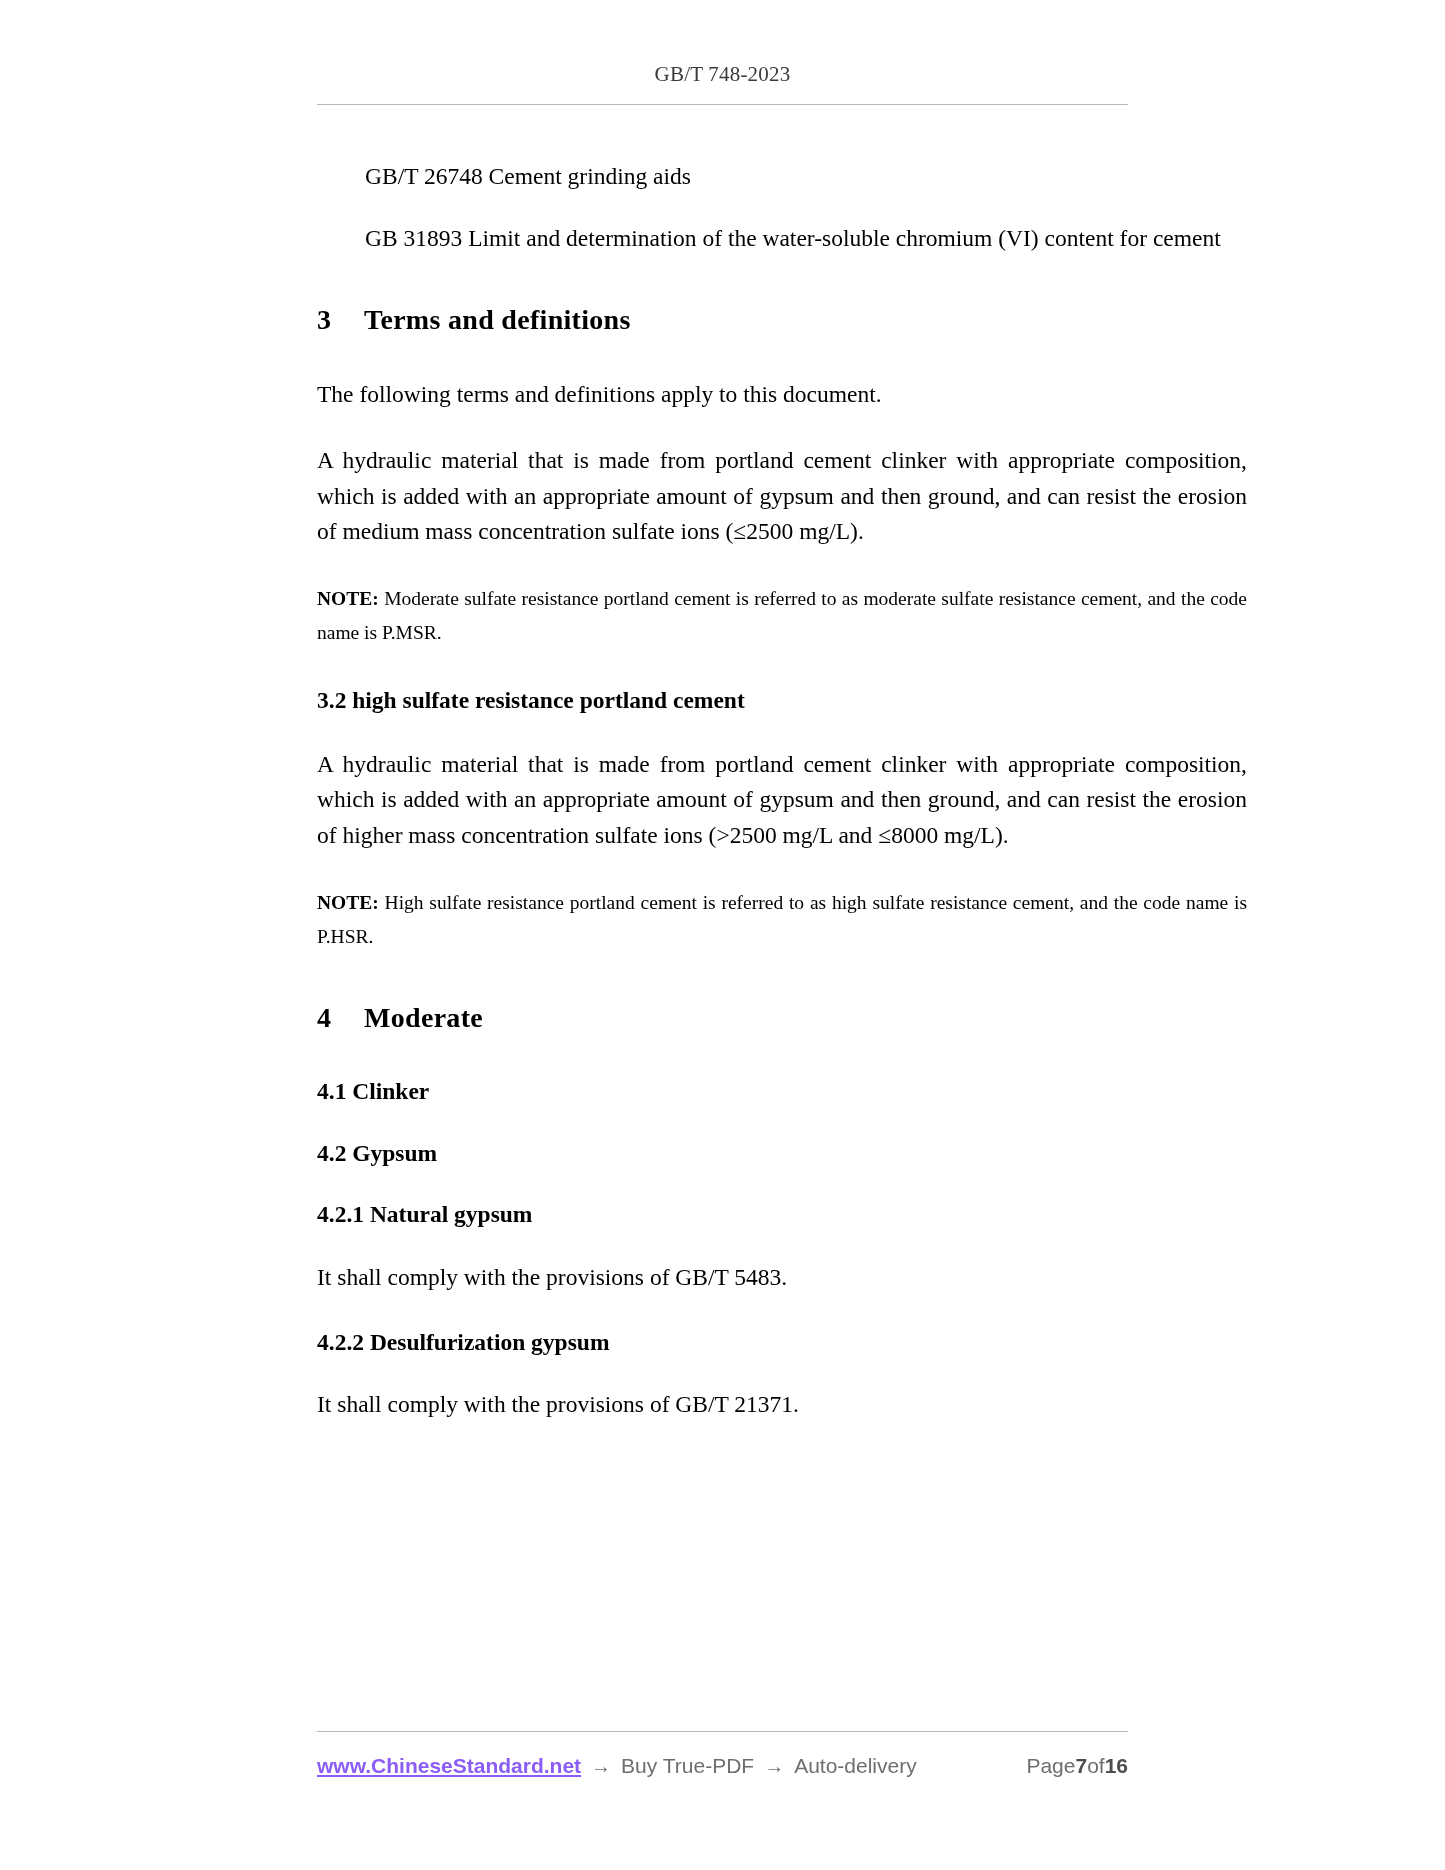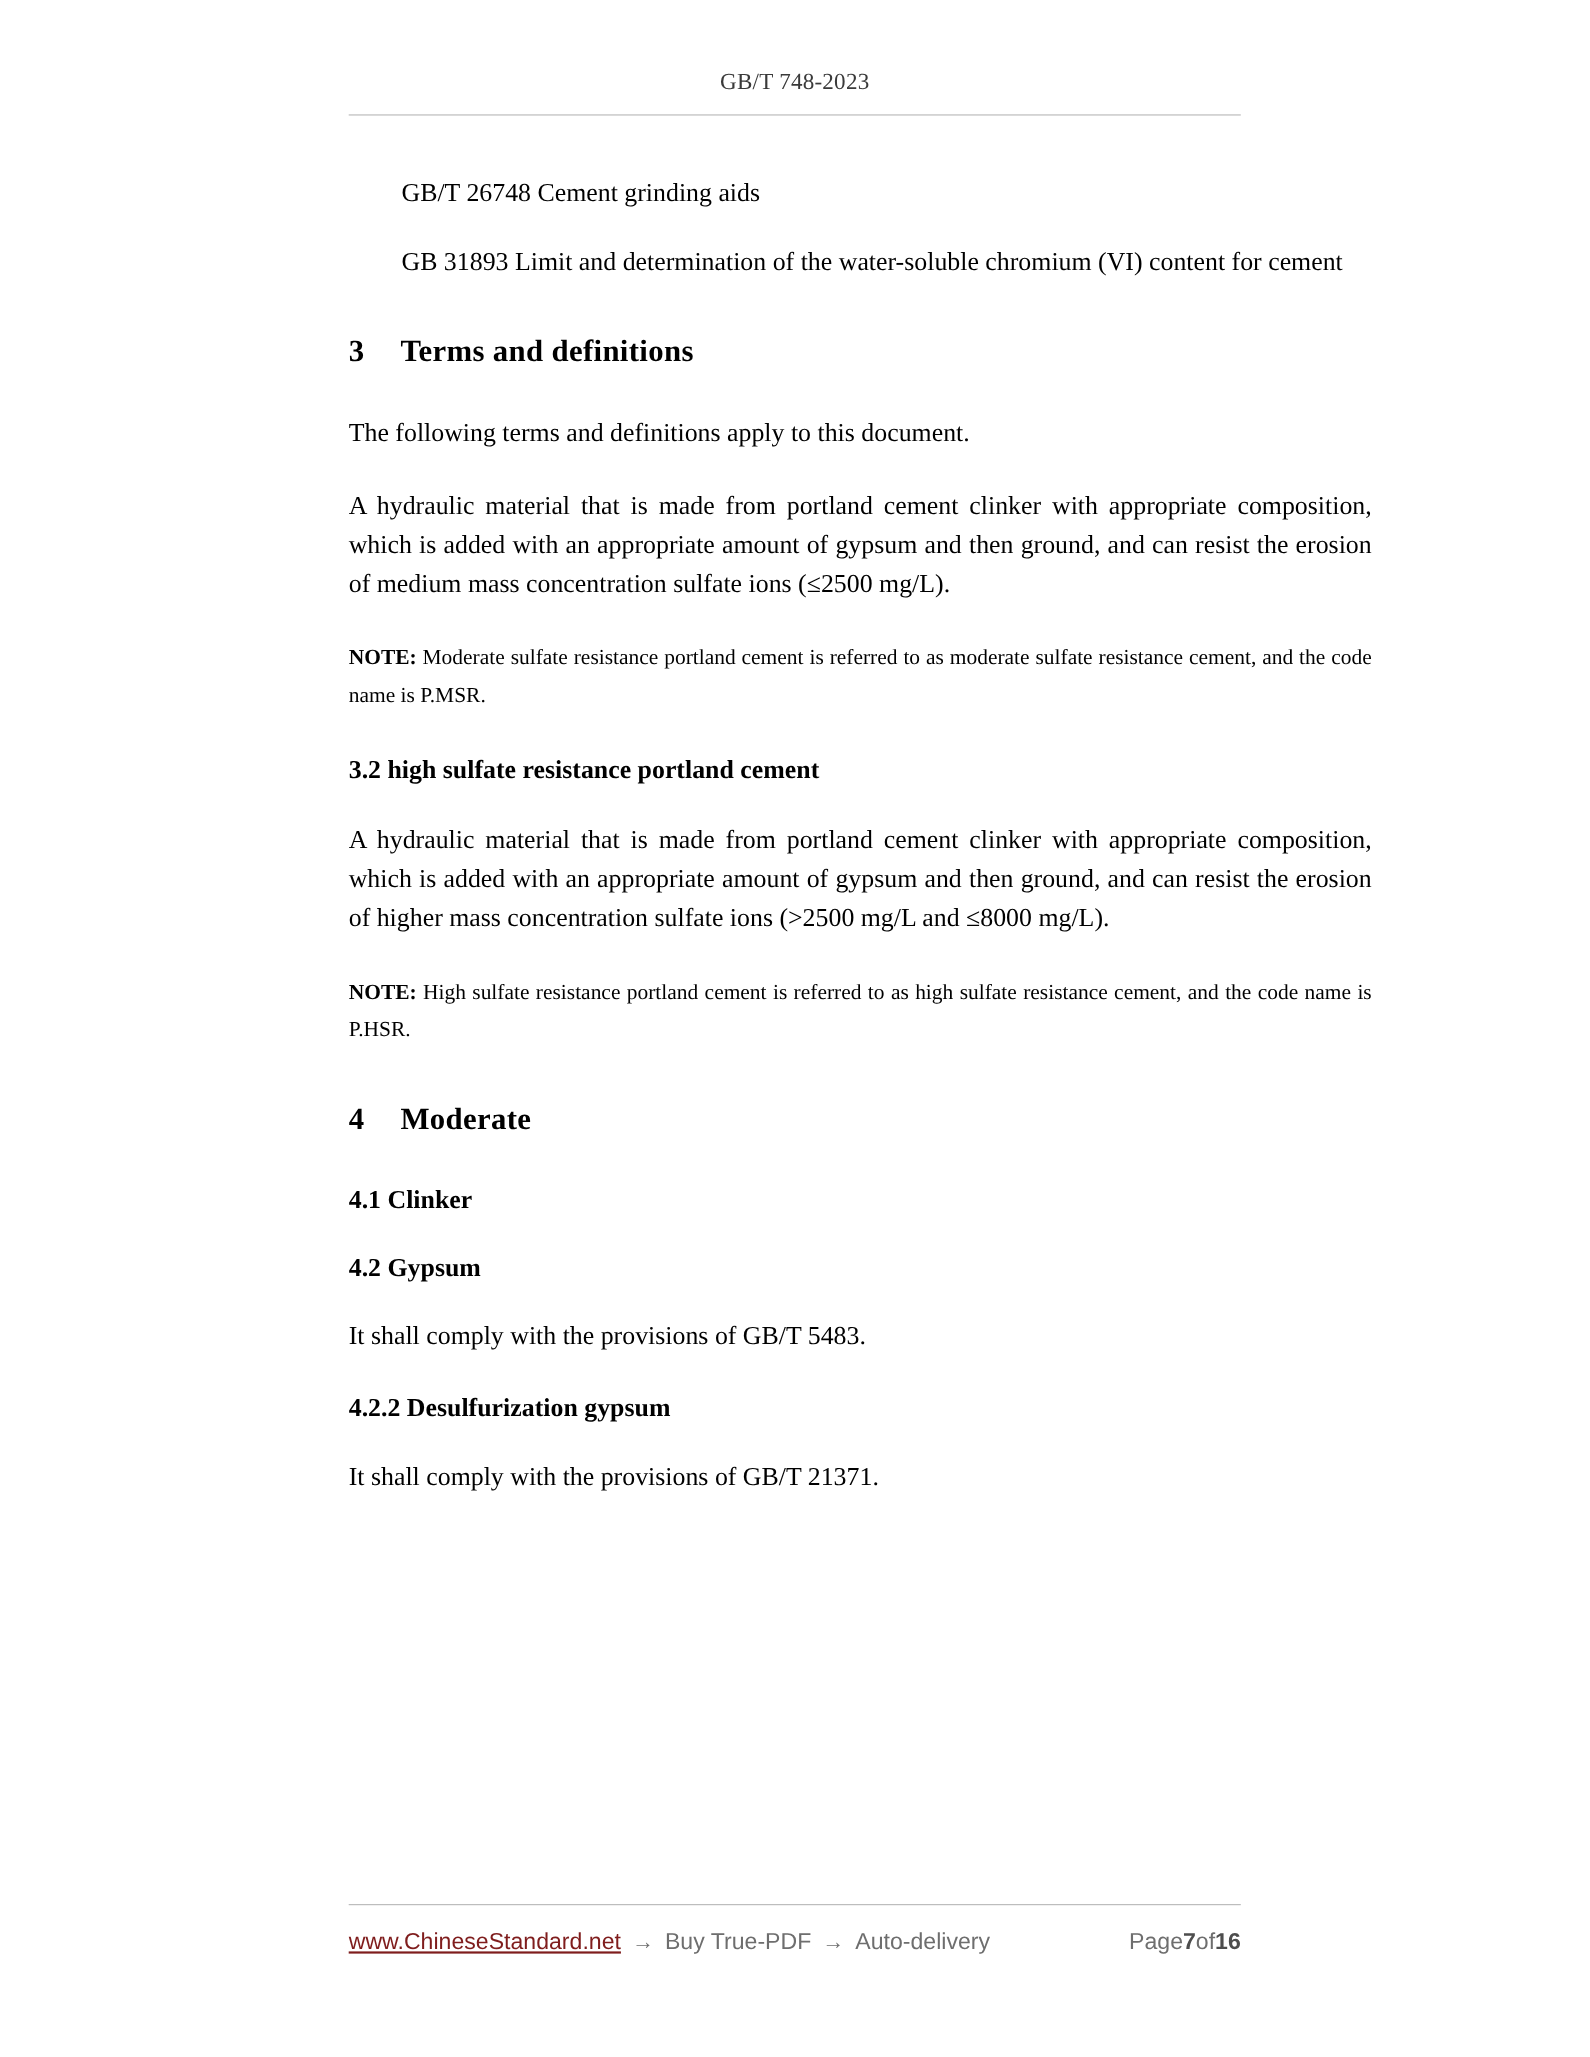--- a/index.html
+++ b/index.html
@@ -144,21 +144,22 @@
     color: #6e6e6e;
   }
   .footer-left {
     display: flex;
     align-items: baseline;
     gap: 8px;
     white-space: nowrap;
   }
   .footer-url {
     text-decoration: underline;
-    color: #7f1d1d;
+    color: #8b5cf6;
+    font-weight: bold;
   }
   .footer-arrow {
     font-size: 20px;
     padding: 0 2px;
   }
   .footer-right {
     display: flex;
     align-items: baseline;
     gap: 0;
     white-space: nowrap;
@@ -207,20 +208,21 @@
 
     <h2 class="sec-heading">
       <span class="sec-num">4</span><span>Moderate</span>
     </h2>
 
     <h3 class="sub-heading">4.1 Clinker</h3>
 
 
     <h3 class="sub-heading">4.2 Gypsum</h3>
 
+    <h3 class="sub-heading">4.2.1 Natural gypsum</h3>
 
     <p class="plain-par">It shall comply with the provisions of GB/T 5483.</p>
 
     <h3 class="sub-heading">4.2.2 Desulfurization gypsum</h3>
 
     <p class="plain-par">It shall comply with the provisions of GB/T 21371.</p>
 
   </div>
 
   <div class="page-footer">

